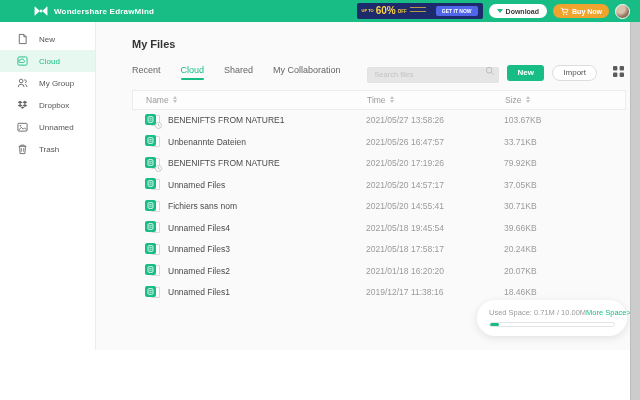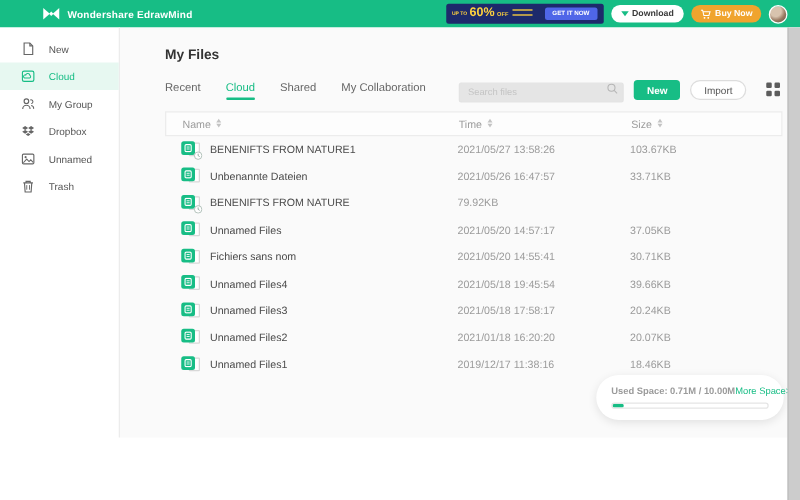--- a/index.html
+++ b/index.html
@@ -86,21 +86,21 @@
   .file-icon { position:relative; width:15px; height:13px; flex:0 0 auto; }
   .file-page { position:absolute; right:0; top:1px; width:9px; height:11px; background:#ffffff; border:1px solid #d8d8d8; border-radius:1px; }
   .file-front { position:absolute; left:0; top:0; width:11px; height:11px; background:#17bd85; border-radius:2px;
     display:flex; align-items:center; justify-content:center; }
   .file-badge { position:absolute; right:-2px; bottom:-2px; }
 
   
   .storage { position:absolute; right:13px; bottom:14px; width:150px; height:36px; background:#ffffff; border-radius:18px;
     box-shadow:0 2px 8px rgba(0,0,0,.1); padding:8px 12px 0 12px; }
   .storage-line { display:flex; align-items:center; white-space:nowrap; }
-  .storage-label, .storage-value { font-size:7.5px; color:#9b9b9b;font-weight:bold; }
+  .storage-label, .storage-value { font-size:7.5px; color:#9b9b9b; }
   .storage-value { margin-left:2px; }
   .storage-more { margin-left:auto; font-size:7.5px; color:#17bd85; cursor:pointer; }
   .storage-bar { margin-top:5px; height:5px; border:1px solid #e5e5e5; border-radius:3px; background:#ffffff; overflow:hidden; }
   .storage-fill { height:100%; background:#17bd85; border-radius:3px; }
 
   .right-gutter { position:absolute; right:0; top:22px; width:10px; height:378px; background:#cccccc; border-left:1px solid #bdbdbd; }
 </style>
 </head>
 <body>
 
@@ -290,20 +290,21 @@
                     <path d="M2.6 3 H5.4 M2.6 4.8 H5.4" stroke="#ffffff" stroke-width=".8"></path>
                   </svg>
                 </span>
                 <svg class="file-badge" width="7" height="7" viewBox="0 0 8 8">
                   <circle cx="4" cy="4" r="3.4" fill="#ffffff" stroke="#a9bab2" stroke-width=".8"></circle>
                   <path d="M4 2.2 V4 L5.4 4.9" fill="none" stroke="#8aa199" stroke-width=".8"></path>
                 </svg>
               </span>
               <span>BENENIFTS FROM NATURE</span>
             </div>
+            <div class="cell-time">2021/05/20 17:19:26</div>
             <div class="cell-size">79.92KB</div>
           </div>
           <div class="trow">
             <div class="cell-name">
               <span class="file-icon">
                 <span class="file-page"></span>
                 <span class="file-front">
                   <svg width="7" height="7" viewBox="0 0 8 8">
                     <rect x="1.2" y="0.8" width="5.6" height="6.4" rx="1" fill="none" stroke="#ffffff" stroke-width="1"></rect>
                     <path d="M2.6 3 H5.4 M2.6 4.8 H5.4" stroke="#ffffff" stroke-width=".8"></path>

